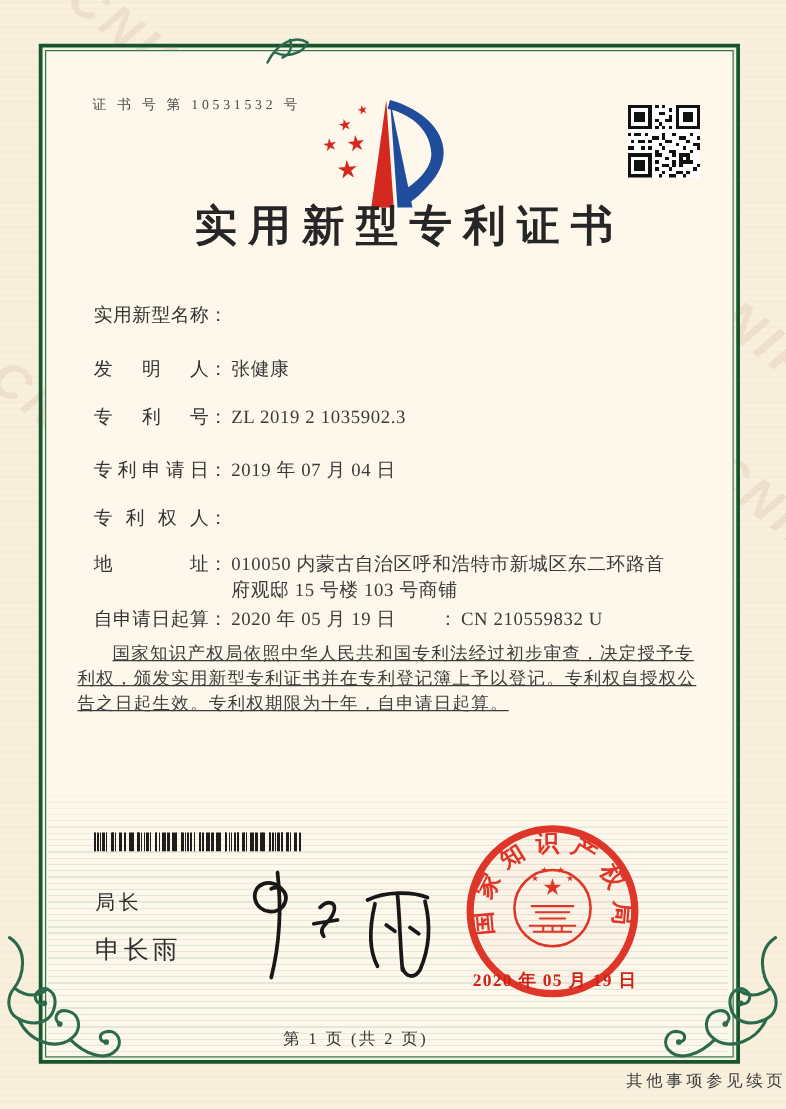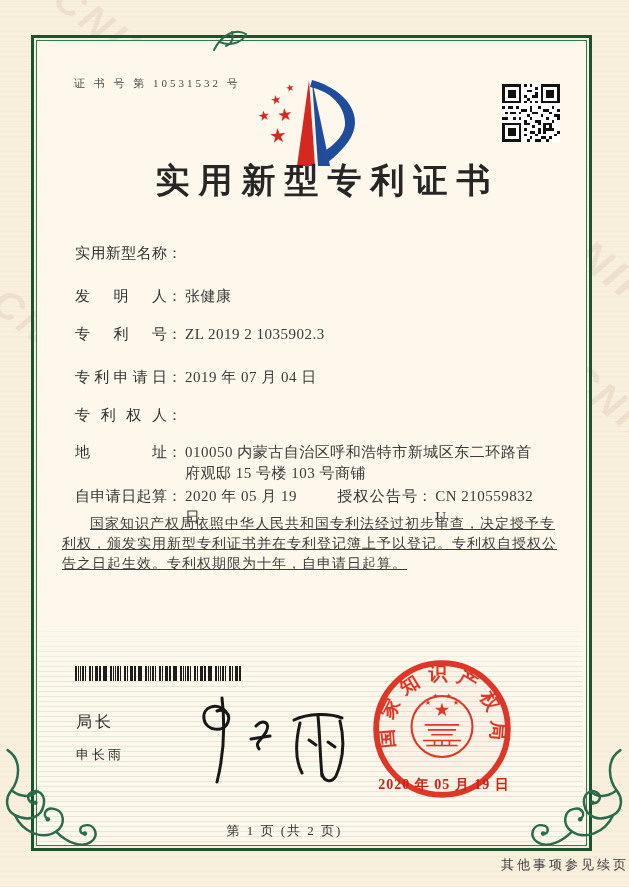--- a/index.html
+++ b/index.html
@@ -62,21 +62,21 @@
     font-size:14px;line-height:20px;color:#3d3d3d;letter-spacing:1px;
   }
   .paras p{margin:0;text-indent:2em;text-decoration:underline;}
   .barcode{
     position:absolute;left:75px;top:666px;width:166px;height:15px;
     background:
       repeating-linear-gradient(90deg,#1d1d1d 0 2px,transparent 2px 3px,#1d1d1d 3px 4px,transparent 4px 7px),
       repeating-linear-gradient(90deg,#1d1d1d 0 1px,transparent 1px 5px);
   }
   .sig-title{position:absolute;left:76px;top:712px;font-size:16px;color:#2e2e2e;letter-spacing:3px;}
-  .sig-name{position:absolute;left:76px;top:746px;font-size:13px;color:#2e2e2e;letter-spacing:3px;}
+  .sig-name{position:absolute;left:76px;top:746px;font-size:20px;color:#2e2e2e;letter-spacing:3px;}
   .autograph{position:absolute;left:188px;top:692px;width:170px;height:100px;}
   .seal{position:absolute;left:372px;top:659px;width:140px;height:140px;opacity:0.94;}
   .seal-date{
     position:absolute;left:374px;top:776px;width:140px;text-align:center;
     font-size:14px;color:#cf2318;letter-spacing:1px;font-weight:bold;
   }
   .page-info{
     position:absolute;left:0;top:822px;width:569px;text-align:center;
     font-size:13px;color:#333;letter-spacing:2px;
   }
@@ -198,21 +198,20 @@
       <span class="fcolon">：</span>
     <span class="fvalue">010050 内蒙古自治区呼和浩特市新城区东二环路首府观邸 15 号楼 103 号商铺</span>
   </div>
   <div class="grant-row m2">
     <div class="pair">
       <span class="flabel">自申请日起算</span>
         <span class="fcolon">：</span>
       <span class="fvalue">2020 年 05 月 19 日</span>
     </div>
     <div class="pair second">
-      <span class="flabel">授权公告号</span>
         <span class="fcolon">：</span>
       <span class="fvalue">CN 210559832 U</span>
     </div>
   </div>
 </div>
 
 <div class="paras">
   <p>国家知识产权局依照中华人民共和国专利法经过初步审查，决定授予专利权，颁发实用新型专利证书并在专利登记簿上予以登记。专利权自授权公告之日起生效。专利权期限为十年，自申请日起算。</p>
 </div>
 

